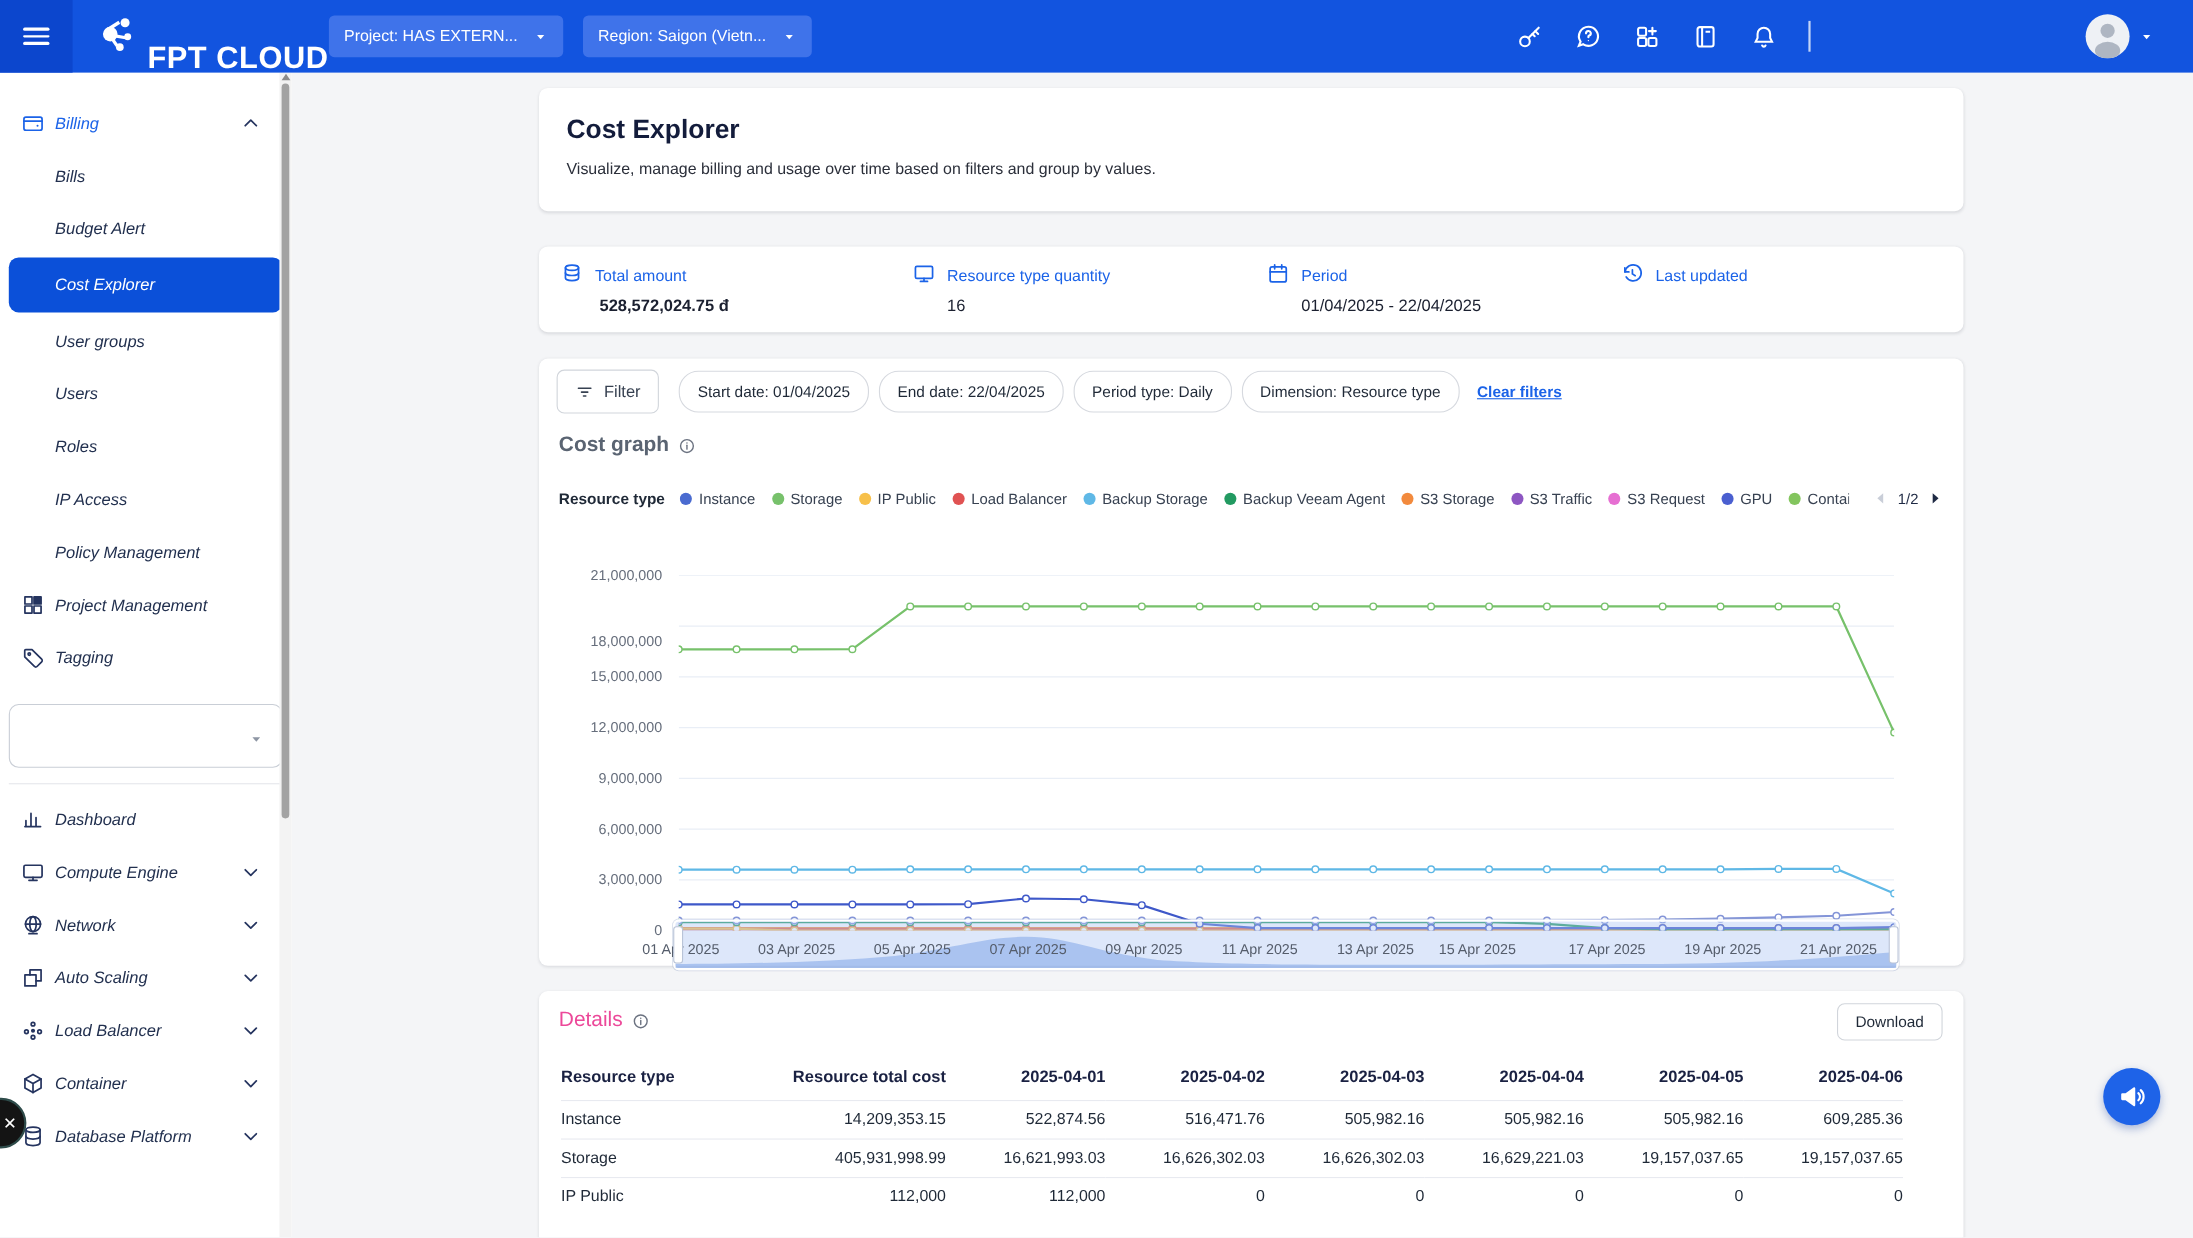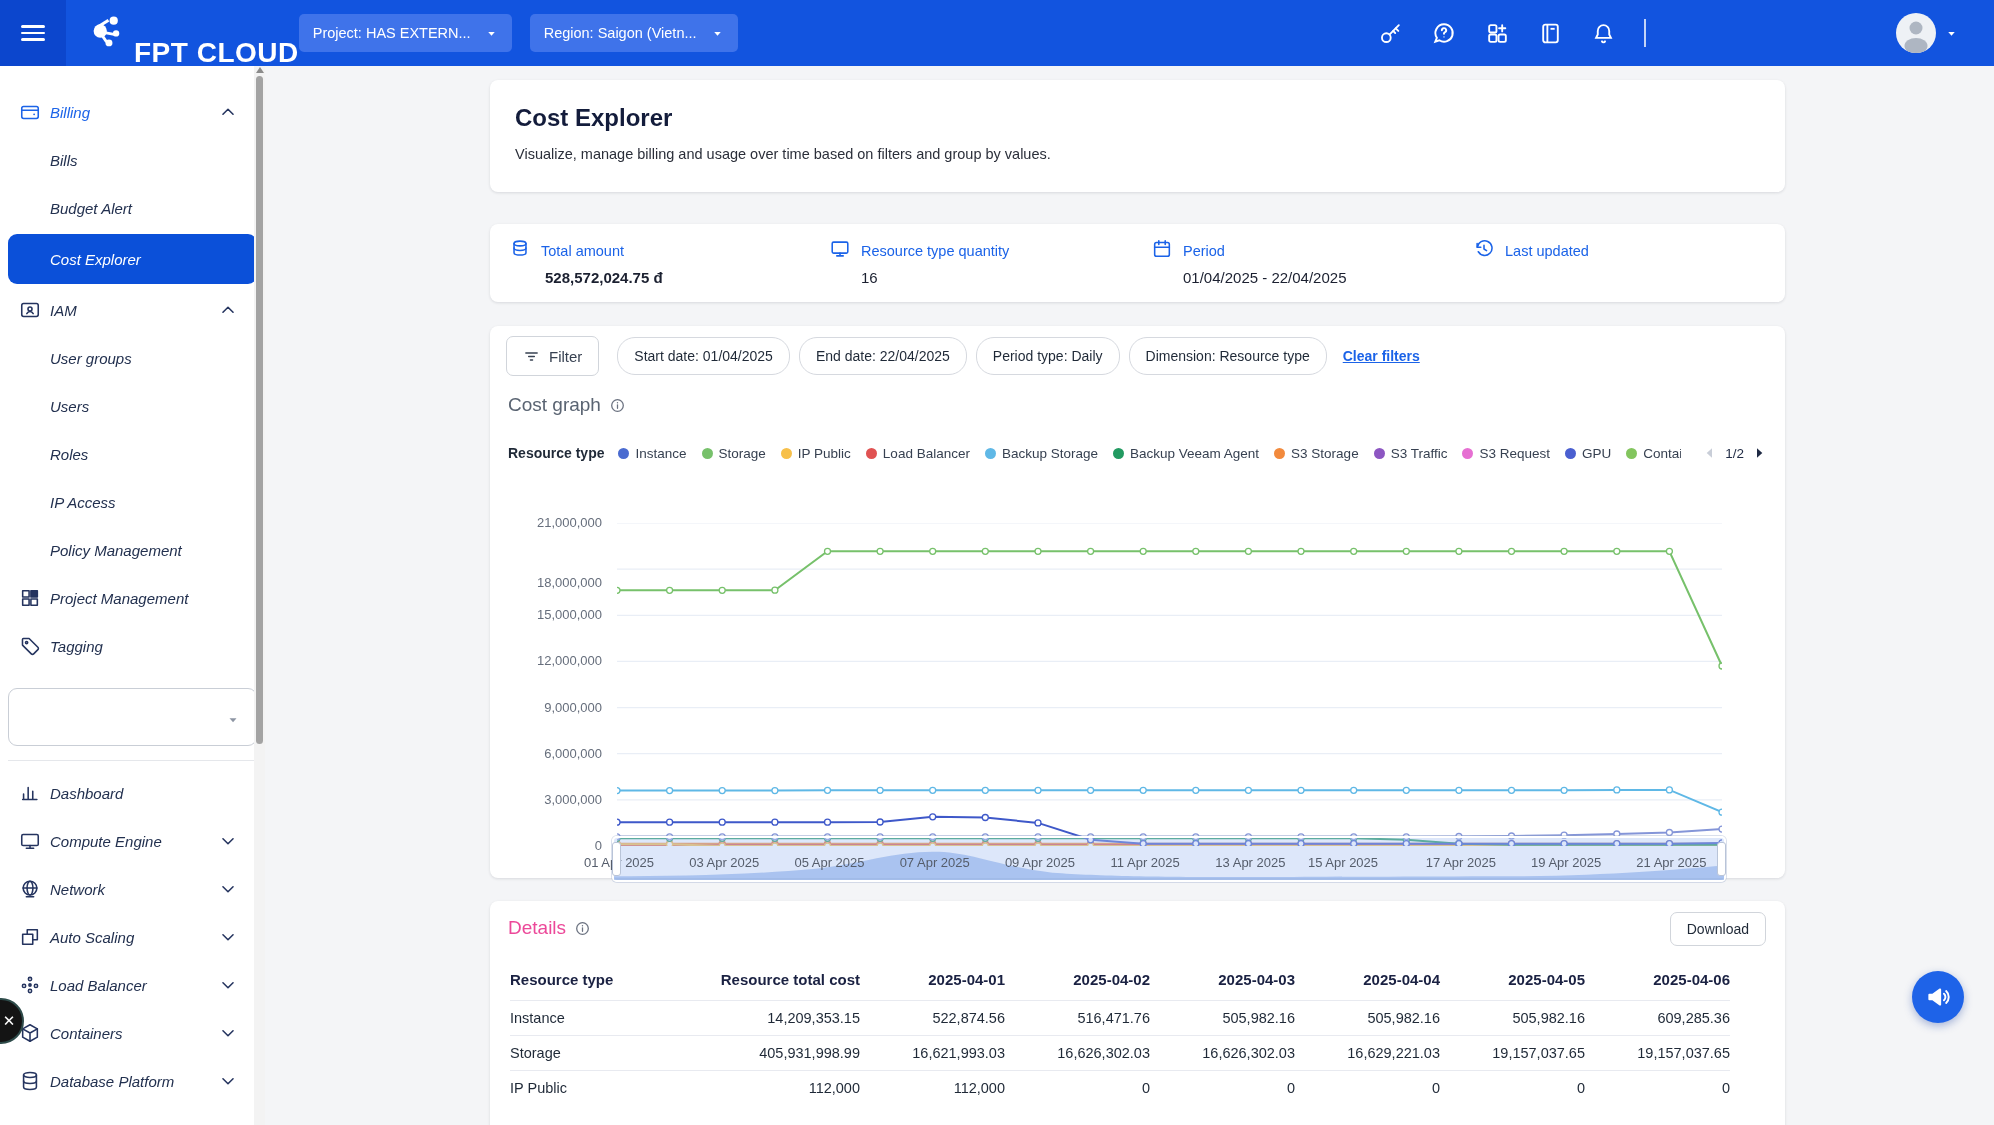--- a/index.html
+++ b/index.html
@@ -53,21 +53,21 @@
   .sum-head{display:flex;align-items:center;gap:10px;color:#1b63e8;font-size:14.5px;}
   .sum-value{margin-left:32px;margin-top:6px;font-size:15px;color:#1b2030;}
   .sum-value.bold{font-weight:700;margin-left:36px;}
 
   .card-chart{top:326px;height:552px;}
   .filter-row{position:absolute;left:16px;top:10px;display:flex;align-items:center;}
   .filter-btn{display:flex;align-items:center;gap:9px;height:40px;padding:0 16px;background:#fff;border:1px solid #d1d5db;border-radius:7px;font-size:15px;color:#374151;font-family:inherit;cursor:pointer;}
   .chips{display:flex;align-items:center;gap:9px;margin-left:18px;}
   .chip{height:36px;display:flex;align-items:center;padding:0 16px;border:1px solid #d6d9df;border-radius:18px;font-size:14px;color:#1f2937;background:#fff;cursor:pointer;}
   .clear-filters{margin-left:16px;font-size:14px;font-weight:700;color:#1b63e8;text-decoration:underline;cursor:pointer;}
-  .graph-title{position:absolute;left:18px;top:68px;display:flex;align-items:center;gap:8px;font-size:19px;color:#5a6472;}
+  .graph-title{position:absolute;left:18px;top:68px;display:flex;align-items:center;gap:8px;font-size:19px;color:#5a6472;font-weight:bold;}
   .legend-row{position:absolute;left:18px;top:116px;right:18px;display:flex;align-items:center;}
   .legend-label{font-size:14px;font-weight:700;color:#1f2937;margin-right:14px;white-space:nowrap;}
   .legend-items{display:flex;align-items:center;gap:15px;overflow:hidden;flex:1 1 auto;height:22px;}
   .legend-item{display:flex;align-items:center;gap:6px;font-size:13.5px;color:#374151;white-space:nowrap;cursor:pointer;}
   .legend-dot{width:11px;height:11px;border-radius:50%;flex:0 0 auto;}
   .legend-clip{width:6px;height:11px;overflow:hidden;flex:0 0 auto;}
   .legend-pag{display:flex;align-items:center;gap:7px;margin-left:8px;font-size:13.5px;color:#1f2a44;flex:0 0 auto;}
 
   .chart-area{position:absolute;left:0;top:175px;right:0;height:360px;margin-top:22px;}
   .y-label{position:absolute;width:112px;text-align:right;font-size:13px;color:#666e7c;}
@@ -201,35 +201,20 @@
         <div class="side-item">
           <span class="s-label">Bills</span>
         </div>
         <div class="side-item">
           <span class="s-label">Budget Alert</span>
         </div>
         <div class="side-item selected">
           <span class="s-label">Cost Explorer</span>
         </div>
         <div class="side-item">
-          <span class="s-icon">
-            <svg width="22" height="22" viewBox="0 0 24 24" fill="none" stroke="#25345f" stroke-width="1.7" stroke-linecap="round" stroke-linejoin="round">
-              <rect x="3" y="5" width="18" height="14" rx="2"></rect>
-              <circle cx="12" cy="11" r="2.2"></circle>
-              <path d="M8.5 16c.8-1.6 2-2.4 3.5-2.4s2.7.8 3.5 2.4"></path>
-            </svg>
-          </span>
-          <span class="s-label">IAM</span>
-          <span class="s-chevron">
-            <svg width="22" height="22" viewBox="0 0 24 24" fill="none" stroke="#25345f" stroke-width="1.7" stroke-linecap="round" stroke-linejoin="round">
-              <path d="M6.5 14.5L12 9l5.5 5.5"></path>
-            </svg>
-          </span>
-        </div>
-        <div class="side-item">
           <span class="s-label">User groups</span>
         </div>
         <div class="side-item">
           <span class="s-label">Users</span>
         </div>
         <div class="side-item">
           <span class="s-label">Roles</span>
         </div>
         <div class="side-item">
           <span class="s-label">IP Access</span>
@@ -331,21 +316,21 @@
             </svg>
           </span>
         </div>
         <div class="side-item">
           <span class="s-icon">
             <svg width="22" height="22" viewBox="0 0 24 24" fill="none" stroke="#25345f" stroke-width="1.7" stroke-linecap="round" stroke-linejoin="round">
               <path d="M12 3l8 4.5v9L12 21l-8-4.5v-9L12 3z"></path>
               <path d="M4 7.5l8 4.5 8-4.5M12 12v9"></path>
             </svg>
           </span>
-          <span class="s-label">Containers</span>
+          <span class="s-label">Container</span>
           <span class="s-chevron">
             <svg width="22" height="22" viewBox="0 0 24 24" fill="none" stroke="#25345f" stroke-width="1.7" stroke-linecap="round" stroke-linejoin="round">
               <path d="M6.5 9.5L12 15l5.5-5.5"></path>
             </svg>
           </span>
         </div>
         <div class="side-item">
           <span class="s-icon">
             <svg width="22" height="22" viewBox="0 0 24 24" fill="none" stroke="#25345f" stroke-width="1.7" stroke-linecap="round" stroke-linejoin="round">
               <ellipse cx="12" cy="5.5" rx="7" ry="2.7"></ellipse>

